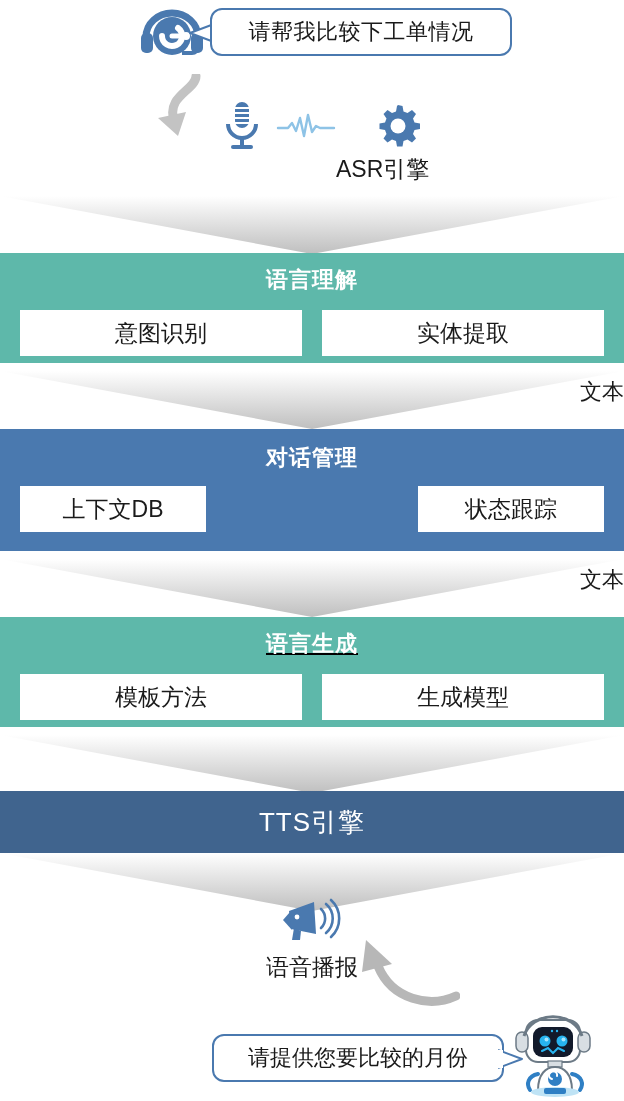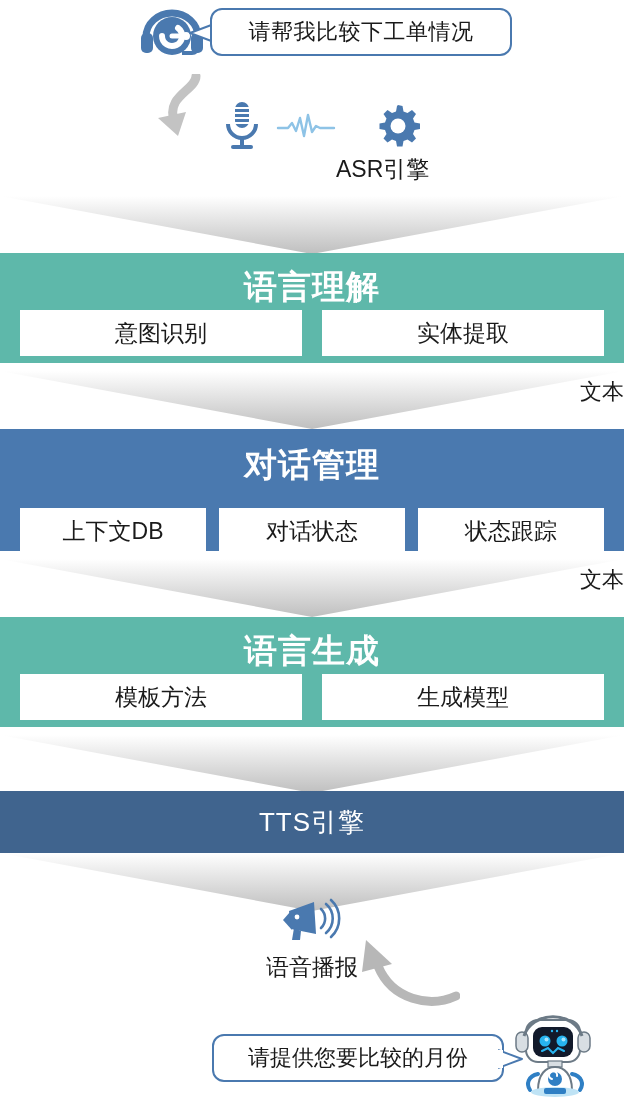--- a/index.html
+++ b/index.html
@@ -109,21 +109,21 @@
   .module {
     position: absolute;
     left: 0;
     width: 624px;
     box-sizing: border-box;
   }
   .module-title {
     width: 100%;
     text-align: center;
     color: #ffffff;
-    font-size: 33px;
+    font-size: 22px;
     font-weight: bold;
     letter-spacing: 1px;
   }
   .sub-row {
     position: absolute;
     left: 20px;
     width: 584px;
     display: flex;
     justify-content: space-between;
   }
@@ -305,41 +305,40 @@
         <stop offset="100%" stop-color="#BFBFBF"></stop>
       </linearGradient>
     </defs>
     <path d="M0 0 L624 0 L312 58 Z" fill="url(#chev2)"></path>
   </svg>
   <div class="chevron-label">文本</div>
 </div>
 
 <div class="module blue" style="top:429px; height:122px;">
   <div class="module-title" style="padding-top:14px;">对话管理</div>
-  <div class="sub-row" style="top:79px;">
+  <div class="sub-row" style="top:57px;">
     <div class="sub-box three">上下文DB</div>
-    <div class="sub-box three">对话状态</div>
     <div class="sub-box three">状态跟踪</div>
   </div>
 </div>
 
 <div class="chevron" style="top:559px;">
   <svg viewBox="0 0 624 58" preserveAspectRatio="none">
     <defs>
       <linearGradient id="chev3" x1="0" y1="0" x2="0" y2="1">
         <stop offset="0%" stop-color="#ffffff"></stop>
         <stop offset="100%" stop-color="#BFBFBF"></stop>
       </linearGradient>
     </defs>
     <path d="M0 0 L624 0 L312 58 Z" fill="url(#chev3)"></path>
   </svg>
   <div class="chevron-label">文本</div>
 </div>
 
-<div class="module teal" style="top:617px; height:110px;">
+<div class="module teal" style="top:617px; height:110px;text-decoration:underline;">
   <div class="module-title" style="padding-top:12px;">语言生成</div>
   <div class="sub-row" style="top:57px;">
     <div class="sub-box two">模板方法</div>
     <div class="sub-box two">生成模型</div>
   </div>
 </div>
 
 <div class="chevron" style="top:735px;">
   <svg viewBox="0 0 624 58" preserveAspectRatio="none">
     <defs>

